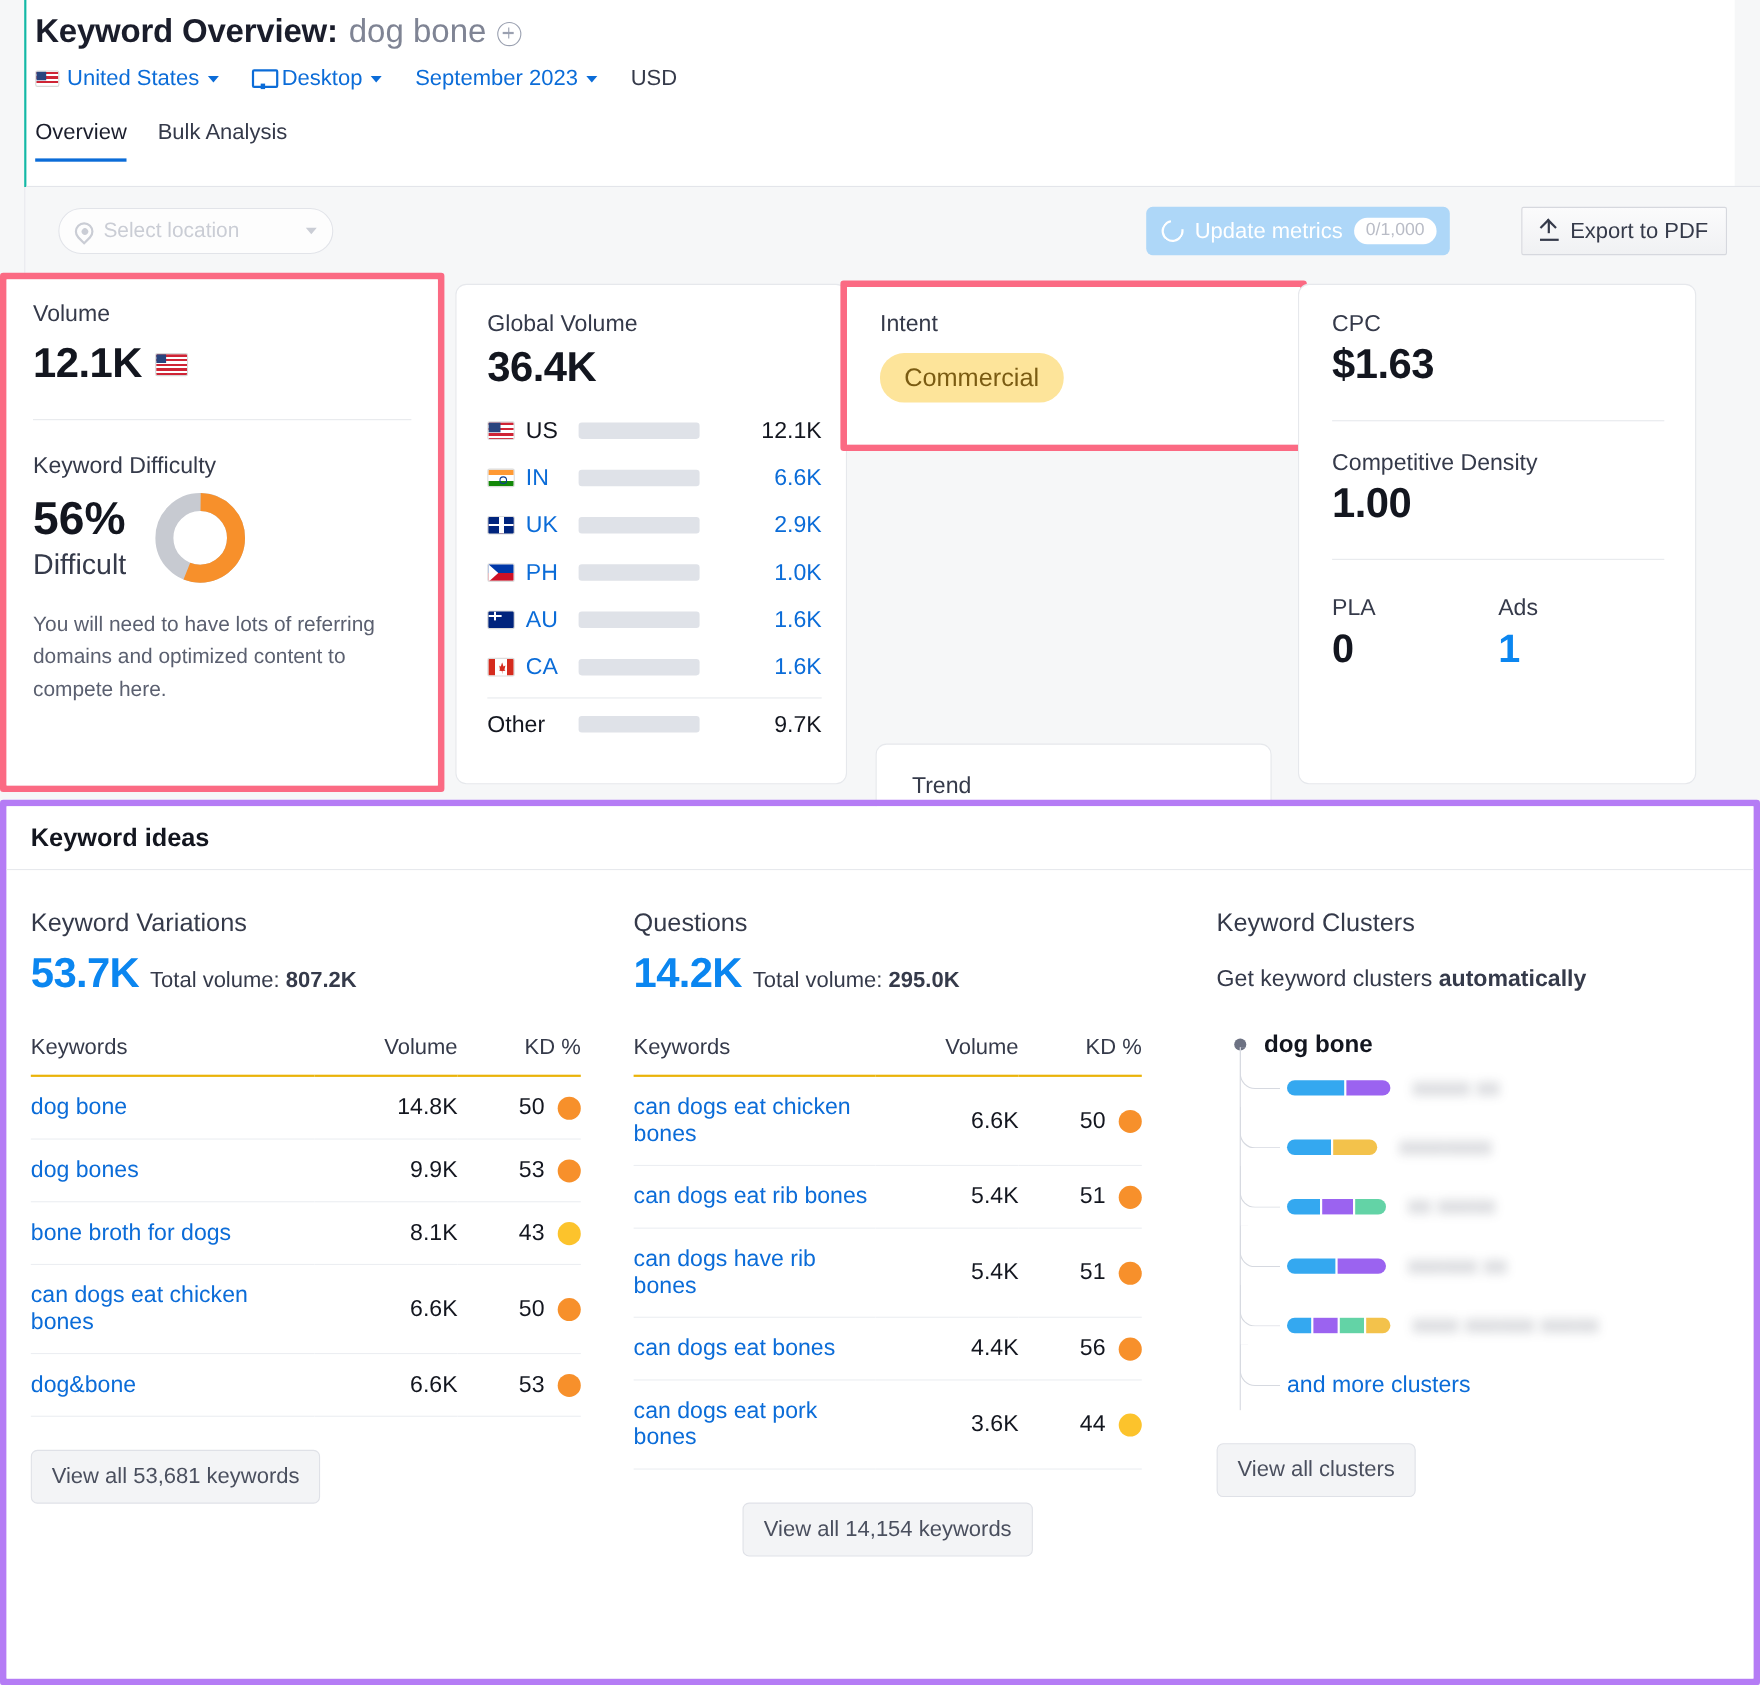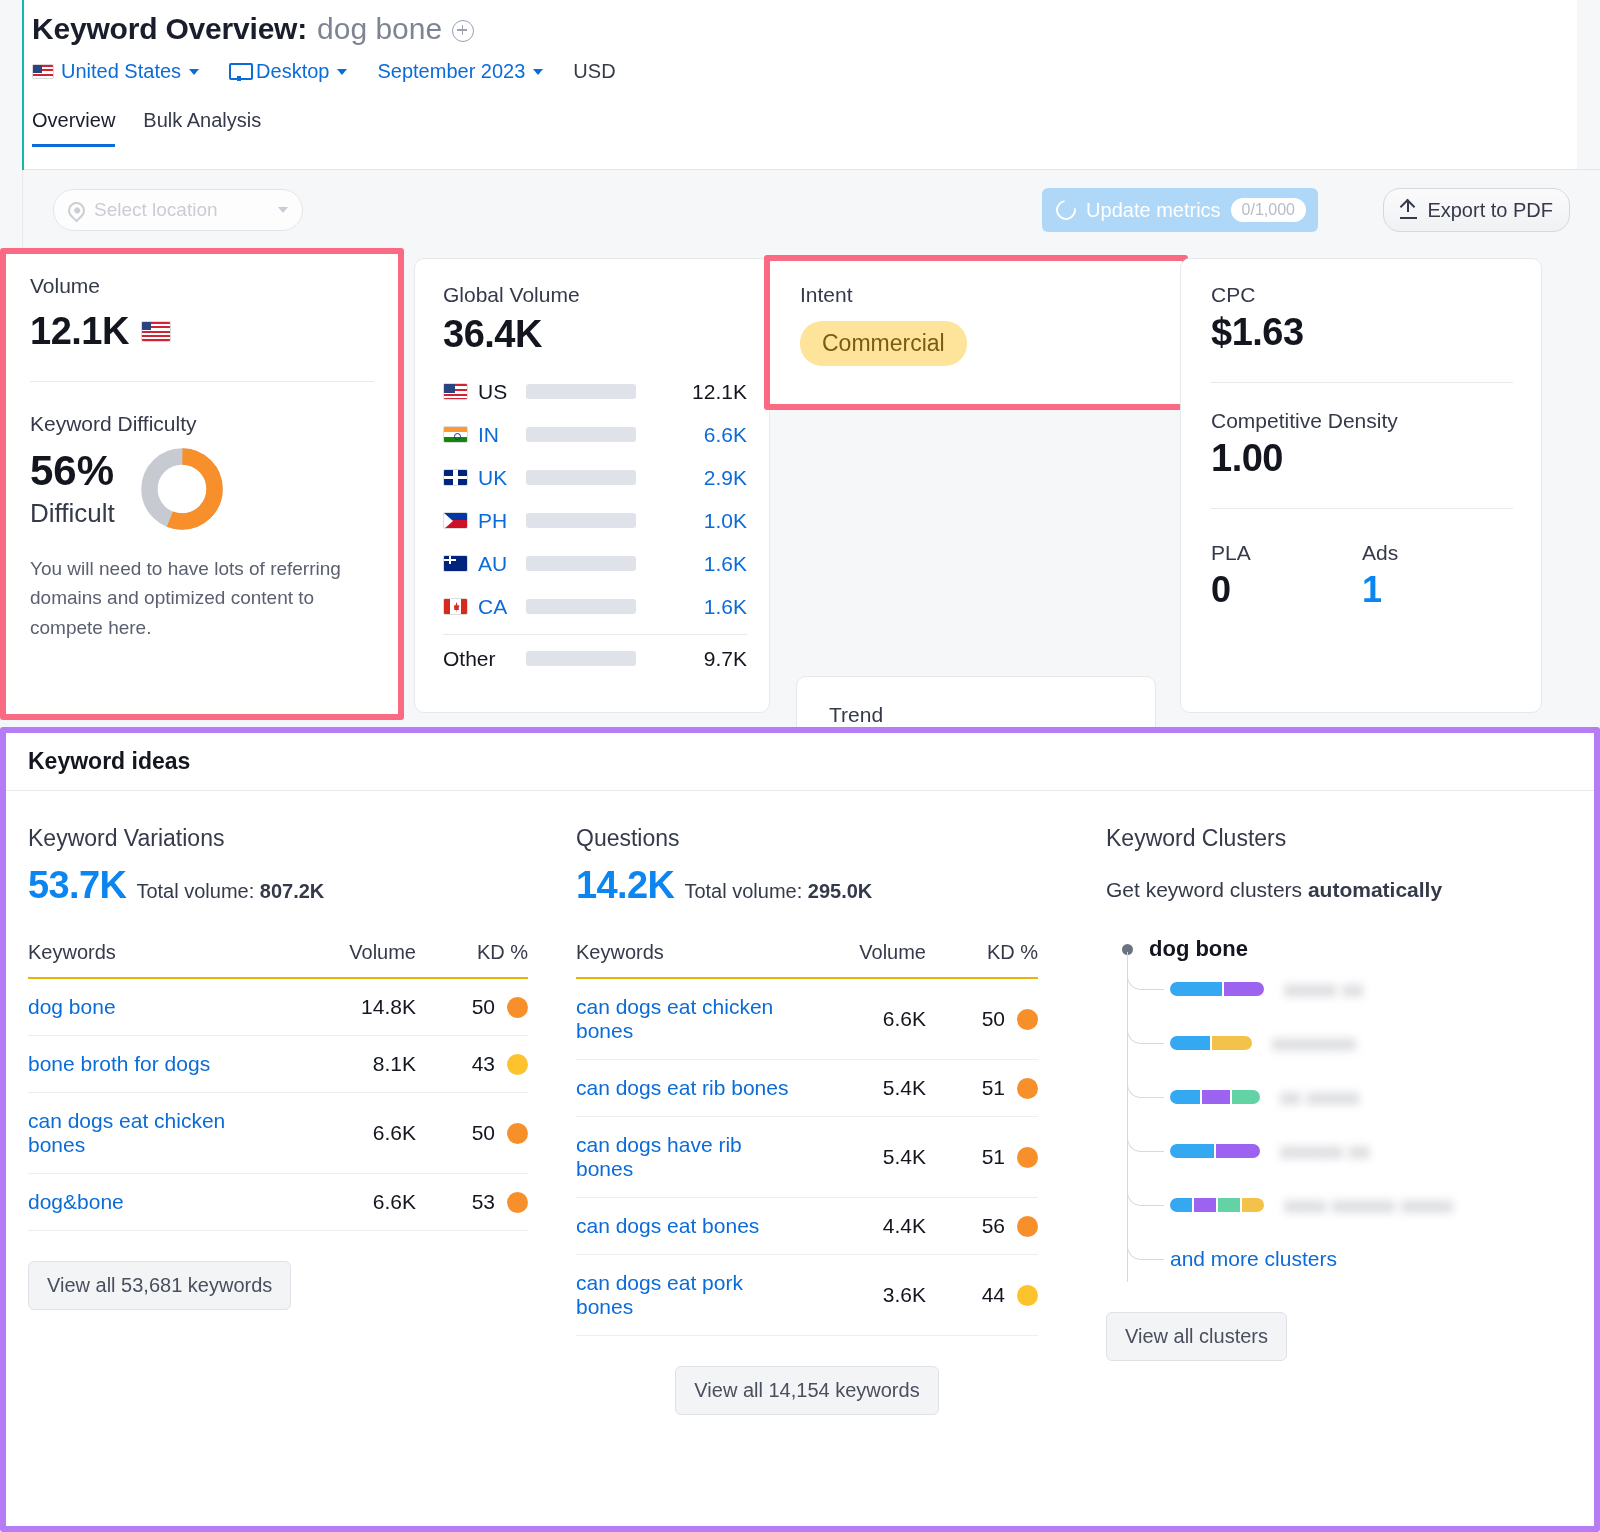--- a/index.html
+++ b/index.html
@@ -70,21 +70,21 @@
                 border-radius:50%; background:#c3c6cf; }
   .btn-update {
     position:absolute; right: 282px; top: 18px; height: 44px; display:flex; align-items:center; gap:10px;
     background:#aed7f8; color:#fff; border-radius: 6px; padding: 0 12px 0 14px; font-size: 20px; cursor:pointer;
   }
   .refresh-ic { width:20px;height:20px; border:2.4px solid #fff; border-radius:50%;
                 border-top-color:transparent; transform: rotate(35deg); }
   .pill-count { background:#fff; color:#b9bcc6; font-size:16px; border-radius:12px; padding:3px 11px; }
   .btn-export {
     position:absolute; right: 30px; top: 18px; height: 44px; display:flex; align-items:center; gap:10px;
-    background: linear-gradient(#fbfbfc,#f0f1f3); color:#353a4a; border:1px solid #d6d8de; border-radius:17px;
+    background: linear-gradient(#fbfbfc,#f0f1f3); color:#353a4a; border:1px solid #d6d8de; border-radius:2px;
     padding: 0 16px; font-size: 20px; cursor:pointer;
   }
   .upload-ic { width:17px;height:18px; position:relative; }
   .upload-ic::before { content:""; position:absolute; left:7px; top:0; width:2px;height:11px;background:#353a4a;}
   .upload-ic::after  { content:""; position:absolute; left:2px; top:0; width:9px;height:9px;
                        border-left:2px solid #353a4a; border-top:2px solid #353a4a; transform:rotate(45deg); }
   .upload-base { position:absolute; left:0; bottom:0; width:17px;height:2px;background:#353a4a; }
 
   
   .metrics-row { position:absolute; left: 0; top: 248px; width: 1600px; height: 475px; }
@@ -432,20 +432,27 @@
               <th class="col-w-vol">Volume</th>
               <th class="col-w-kd">KD %</th>
             </tr>
           </thead>
           <tbody id="variations-body">
               <tr>
                 <td class="kw"><a href="#">dog bone</a></td>
                 <td class="vol">14.8K</td>
                 <td class="kd">
                   <span class="kd-cell">50<span class="dot" style="background:#f7902b"></span></span>
+                </td>
+              </tr>
+              <tr>
+                <td class="kw"><a href="#">dog bones</a></td>
+                <td class="vol">9.9K</td>
+                <td class="kd">
+                  <span class="kd-cell">53<span class="dot" style="background:#f7902b"></span></span>
                 </td>
               </tr>
               <tr>
                 <td class="kw"><a href="#">bone broth for dogs</a></td>
                 <td class="vol">8.1K</td>
                 <td class="kd">
                   <span class="kd-cell">43<span class="dot" style="background:#fcc32c"></span></span>
                 </td>
               </tr>
               <tr>

